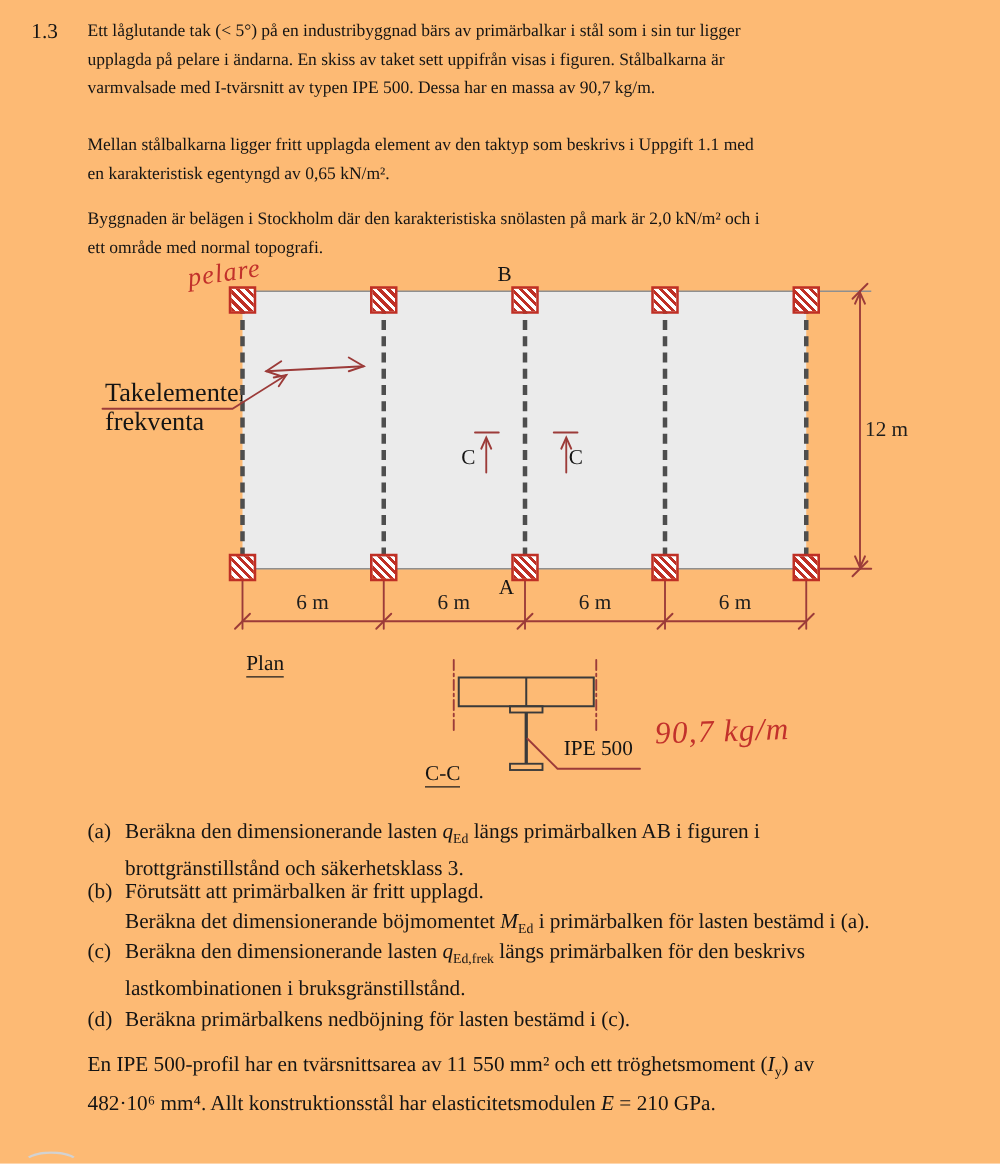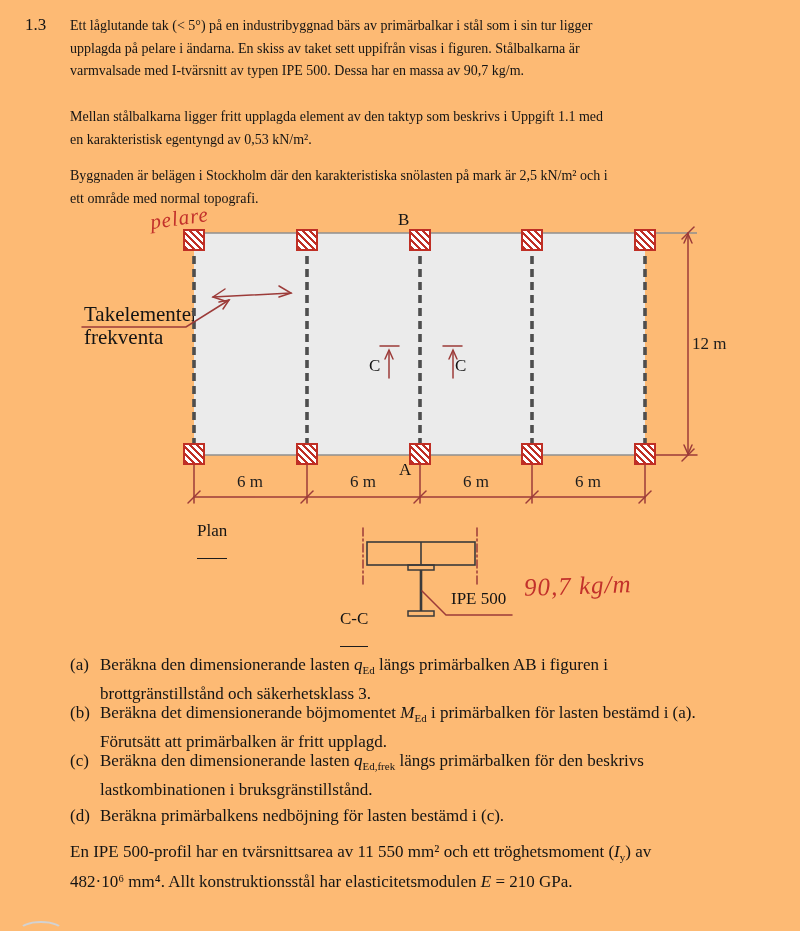--- a/index.html
+++ b/index.html
@@ -10,21 +10,21 @@
   .exnum{position:absolute;left:25px;top:15px;font-size:17px;}
   .para{position:absolute;left:70px;width:712px;font-size:14px;line-height:22.7px;}
   .para div{white-space:nowrap;}
   .plan-label{position:absolute;font-size:21px;line-height:20px;}
   .hand{
     position:absolute;color:var(--handwriting_red,#c2312b);
     font-style:italic;letter-spacing:1px;
   }
   .caption{
     position:absolute;font-size:17px;border-bottom:1.5px solid #1d1d1d;
-    padding-bottom:17px;display:inline-block;
+    padding-bottom:0;display:inline-block;
   }
   .roof{
     position:absolute;left:194px;top:233px;width:451px;height:222px;
     background:var(--roof_fill,#ebebeb);z-index:1;
   }
   .overlay{position:absolute;left:0;top:0;z-index:2;pointer-events:none;}
   .colsq{
     position:absolute;width:18px;height:18px;z-index:3;
     border:2px solid var(--column_red,#bf2f25);
     background:repeating-linear-gradient(45deg,var(--column_red,#bf2f25) 0 2.5px,#ffffff 2.5px 5px);
@@ -54,24 +54,24 @@
 
   <div class="exnum">1.3</div>
 
   <div class="para" style="top:15px">
     <div>Ett låglutande tak (&lt; 5°) på en industribyggnad bärs av primärbalkar i stål som i sin tur ligger</div>
     <div>upplagda på pelare i ändarna. En skiss av taket sett uppifrån visas i figuren. Stålbalkarna är</div>
     <div>varmvalsade med I-tvärsnitt av typen IPE 500. Dessa har en massa av 90,7 kg/m.</div>
   </div>
   <div class="para" style="top:106px">
     <div>Mellan stålbalkarna ligger fritt upplagda element av den taktyp som beskrivs i Uppgift 1.1 med</div>
-    <div>en karakteristisk egentyngd av 0,53 kN/m².</div>
+    <div>en karakteristisk egentyngd av 0,65 kN/m².</div>
   </div>
   <div class="para" style="top:165px">
-    <div>Byggnaden är belägen i Stockholm där den karakteristiska snölasten på mark är 2,5 kN/m² och i</div>
+    <div>Byggnaden är belägen i Stockholm där den karakteristiska snölasten på mark är 2,0 kN/m² och i</div>
     <div>ett område med normal topografi.</div>
   </div>
 
   <div class="roof"></div>
 
   <svg class="overlay" width="800" height="931" viewBox="0 0 800 931">
 
     <g>
       <line class="edge" x1="194" y1="233" x2="697" y2="233"></line>
       <line class="edge" x1="194" y1="455" x2="653" y2="455"></line>
@@ -169,22 +169,22 @@
   <div class="q" style="top:653px">
     <span class="marker">(a)</span>
     <div class="content">
       <div><span>Beräkna den dimensionerande lasten </span><span class="v">q</span><span class="sb">Ed</span><span> längs primärbalken AB i figuren i</span></div>
       <div>brottgränstillstånd och säkerhetsklass 3.</div>
     </div>
   </div>
   <div class="q" style="top:701px">
     <span class="marker">(b)</span>
     <div class="content">
+      <div>Förutsätt att primärbalken är fritt upplagd.</div>
       <div><span>Beräkna det dimensionerande böjmomentet </span><span class="v">M</span><span class="sb">Ed</span><span> i primärbalken för lasten bestämd i (a).</span></div>
-      <div>Förutsätt att primärbalken är fritt upplagd.</div>
     </div>
   </div>
   <div class="q" style="top:749px">
     <span class="marker">(c)</span>
     <div class="content">
       <div><span>Beräkna den dimensionerande lasten </span><span class="v">q</span><span class="sb">Ed,frek</span><span> längs primärbalken för den beskrivs</span></div>
       <div>lastkombinationen i bruksgränstillstånd.</div>
     </div>
   </div>
   <div class="q" style="top:804px">

